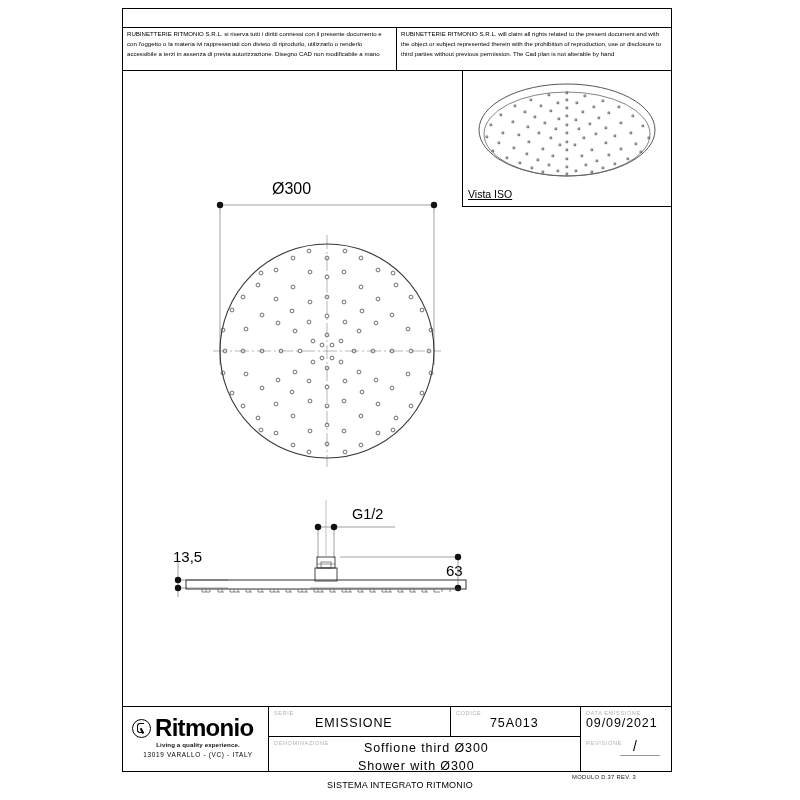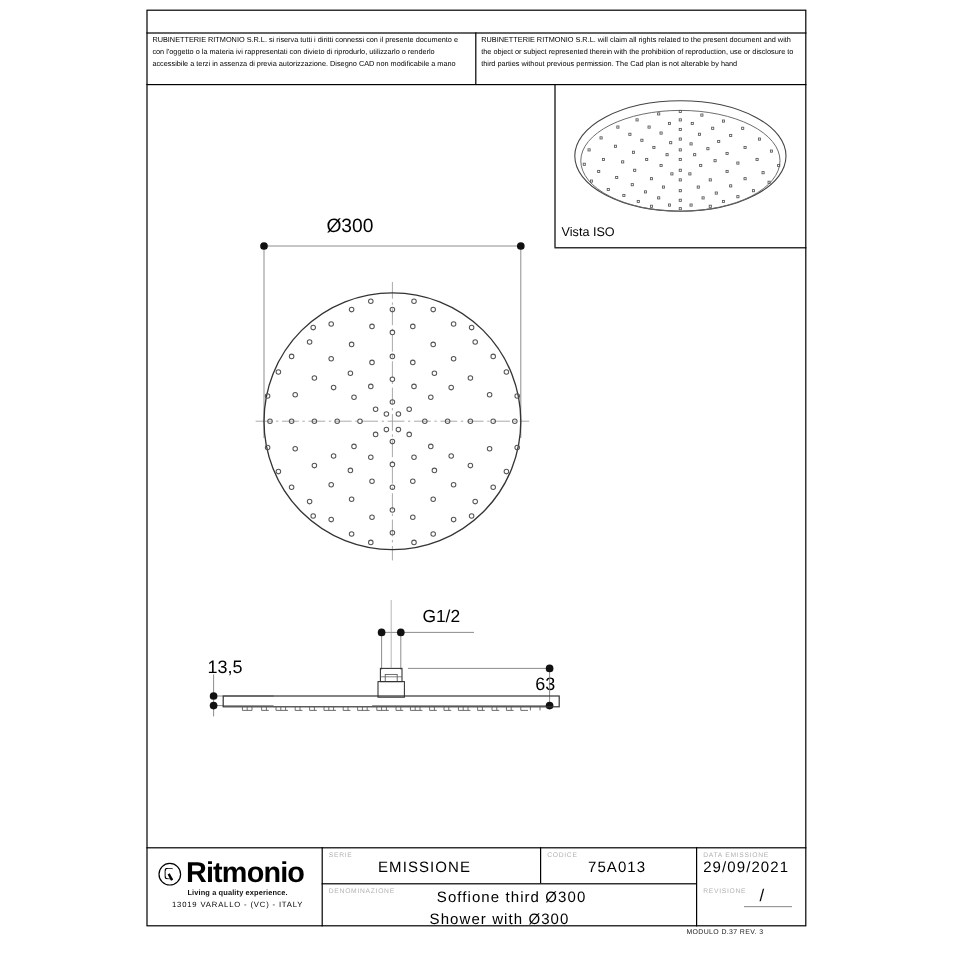--- a/index.html
+++ b/index.html
@@ -61,20 +61,21 @@
     position:absolute;left:462px;top:70px;width:0;height:136px;
     border-left:1px solid #000;
   }
   .iso-hrule{
     position:absolute;left:462px;top:206px;width:210px;height:0;
     border-top:1px solid #000;
   }
   .iso-label{
     position:absolute;left:468px;top:188px;
     font-size:10.5px;
+    text-decoration:underline;
   }
   .iso-art{position:absolute;left:462px;top:72px;width:210px;height:130px;}
 
   
   .plan{position:absolute;left:150px;top:185px;width:330px;height:300px;}
   .dim-top-label{
     position:absolute;left:272px;top:180px;
     font-size:16px;
     white-space:nowrap;
   }
@@ -444,25 +445,26 @@
     <div class="logo-addr">13019 VARALLO - (VC) - ITALY</div>
   </div>
 
   <div class="tb-fieldlabel" style="left:274px;top:710px;">SERIE</div>
   <div class="tb-value" style="left:315px;top:716px;">EMISSIONE</div>
 
   <div class="tb-fieldlabel" style="left:456px;top:710px;">CODICE</div>
   <div class="tb-value" style="left:490px;top:716px;">75A013</div>
 
   <div class="tb-fieldlabel" style="left:586px;top:710px;">DATA  EMISSIONE</div>
-  <div class="tb-value" style="left:586px;top:716px;">29/09/2021</div>
+  <div class="tb-value" style="left:586px;top:716px;">09/09/2021</div>
 
   <div class="tb-fieldlabel" style="left:274px;top:740px;">DENOMINAZIONE</div>
   <div class="tb-value" style="left:364px;top:741px;">Soffione  third  Ø300</div>
   <div class="tb-value" style="left:358px;top:759px;">Shower  with  Ø300</div>
 
   <div class="tb-fieldlabel" style="left:586px;top:740px;">REVISIONE</div>
   <div class="tb-value" style="left:633px;top:738px;font-size:14px;">/</div>
   <div style="position:absolute;left:620px;top:755px;width:40px;border-top:1px solid #999;"></div>
 
+  <div class="footer-center">SISTEMA INTEGRATO RITMONIO</div>
   <div class="footer-right">MODULO D.37 REV. 3</div>
 
 </div>
 
 </body></html>

